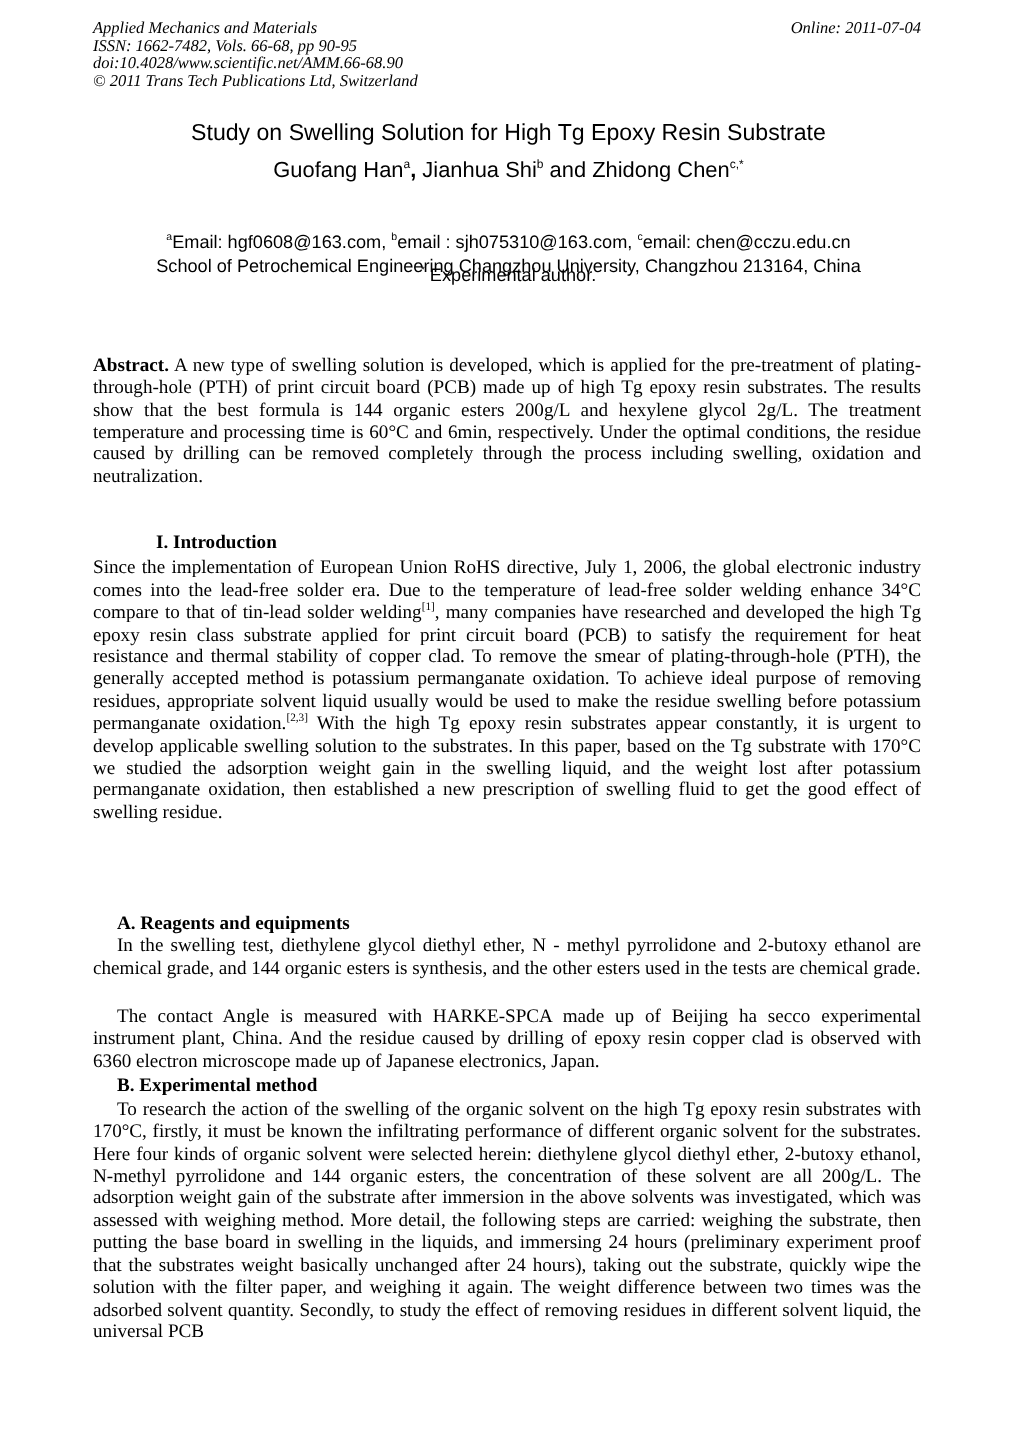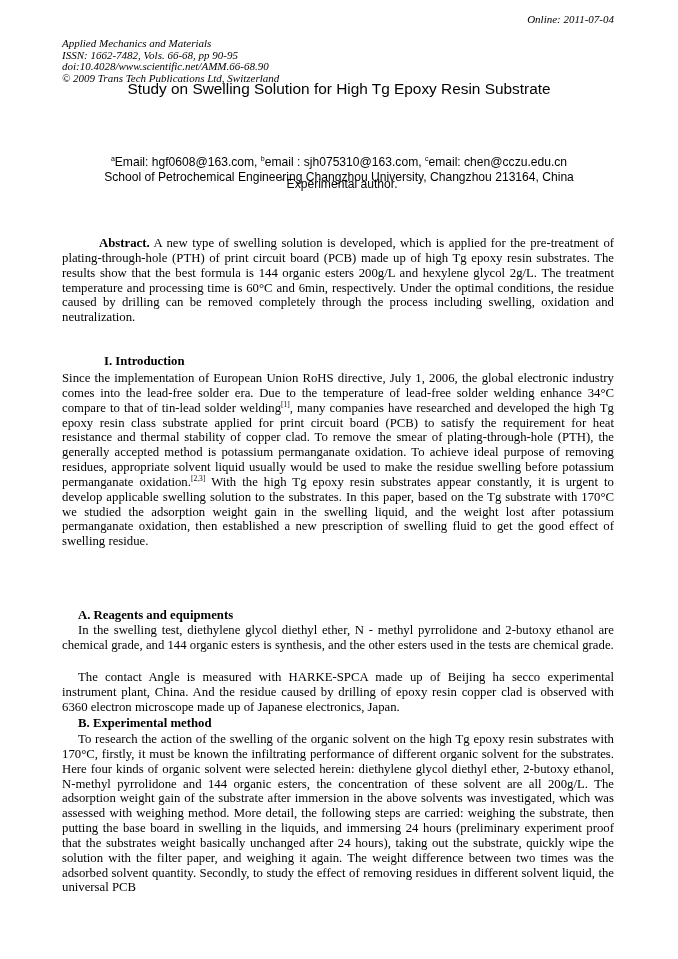--- a/index.html
+++ b/index.html
@@ -1,54 +1,57 @@
 <!DOCTYPE html>
 <html><head>
 <meta charset="utf-8">
 <style>
   html, body { margin: 0; padding: 0; background: #ffffff; }
   body { width: 678px; height: 959px; position: relative; overflow: hidden; color: #000; }
   .page { position: absolute; left: 0; top: 0; width: 678px; height: 959px; }
 
-  .hdr-left { position: absolute; left: 62px; top: 14px; font-family: "Liberation Serif", serif; font-style: italic; font-size: 11px; line-height: 11.6px; margin-top: 24px; }
+  .hdr-left { position: absolute; left: 62px; top: 14px; font-family: "Liberation Serif", serif; font-style: italic; font-size: 11px; line-height: 11.6px; }
   .hdr-right { position: absolute; right: 64px; top: 14px; font-family: "Liberation Serif", serif; font-style: italic; font-size: 11px; line-height: 11.6px; }
 
   .title { position: absolute; left: 0; width: 678px; top: 80px; text-align: center; font-family: "Liberation Sans", sans-serif; font-weight: normal; font-size: 15.4px; line-height: 18px; }
   .authors { position: absolute; left: 0; width: 678px; top: 101px; text-align: center; font-family: "Liberation Sans", sans-serif; font-size: 14.6px; line-height: 18px; }
   .authors sup { font-size: 8px; }
   .affil { position: absolute; left: 0; width: 678px; top: 130px; text-align: center; font-family: "Liberation Sans", sans-serif; font-size: 12.1px; line-height: 15px; margin-top: 40px; }
   .emails { position: absolute; left: 0; width: 678px; top: 151px; text-align: center; font-family: "Liberation Sans", sans-serif; font-size: 12.1px; line-height: 15px; }
   .emails sup, .corr sup { font-size: 7px; }
   .corr { position: absolute; left: 0; width: 678px; top: 173px; text-align: center; font-family: "Liberation Sans", sans-serif; font-size: 12.1px; line-height: 15px; }
 
   .keywords { position: absolute; left: 62px; width: 555px; top: 208px; font-family: "Liberation Sans", sans-serif; font-size: 12.1px; line-height: 15px; }
   .keywords b { font-weight: bold; }
 
   .block { position: absolute; left: 62px; width: 552px; font-family: "Liberation Serif", serif; font-size: 12.75px; line-height: 14.85px; text-align: justify; }
-  .block b { font-weight: bold; margin-left: 37px; }
+  .block b { font-weight: bold; }
   .block sup { font-size: 7.5px; line-height: 0; }
   .heading { position: absolute; left: 62px; width: 552px; font-family: "Liberation Serif", serif; font-weight: bold; font-size: 12.75px; line-height: 15px; margin-left: 42px; }
   .subheading { position: absolute; left: 78px; width: 536px; font-family: "Liberation Serif", serif; font-weight: bold; font-size: 12.75px; line-height: 15px; }
   .indent { text-indent: 16px; }
 </style>
 </head>
 <body>
 
 <div class="page">
 
   <div class="hdr-left">
     <div>Applied Mechanics and Materials</div>
     <div>ISSN: 1662-7482, Vols. 66-68, pp 90-95</div>
     <div>doi:10.4028/www.scientific.net/AMM.66-68.90</div>
-    <div>© 2009 Trans Tech Publications Ltd, Switzerland</div>
+    <div>© 2011 Trans Tech Publications Ltd, Switzerland</div>
   </div>
   <div class="hdr-right">Online: 2011-07-04</div>
 
   <div class="title">Study on Swelling Solution for High Tg Epoxy Resin Substrate</div>
 
+  <div class="authors">
+    <span>Guofang Han</span><sup>a</sup><b>, </b><span>Jianhua Shi</span><sup>b</sup><span> and </span><span>Zhidong Chen</span><sup>c,*</sup>
+  </div>
 
   <div class="affil">School of Petrochemical Engineering Changzhou University, Changzhou 213164, China</div>
 
   <div class="emails">
     <sup>a</sup><span>Email: hgf0608@163.com, </span><sup>b</sup><span>email : sjh075310@163.com, </span><sup>c</sup><span>email: chen@cczu.edu.cn</span>
   </div>
 
   <div class="corr">
     <sup>*</sup><span> Experimental author.</span>
   </div>

